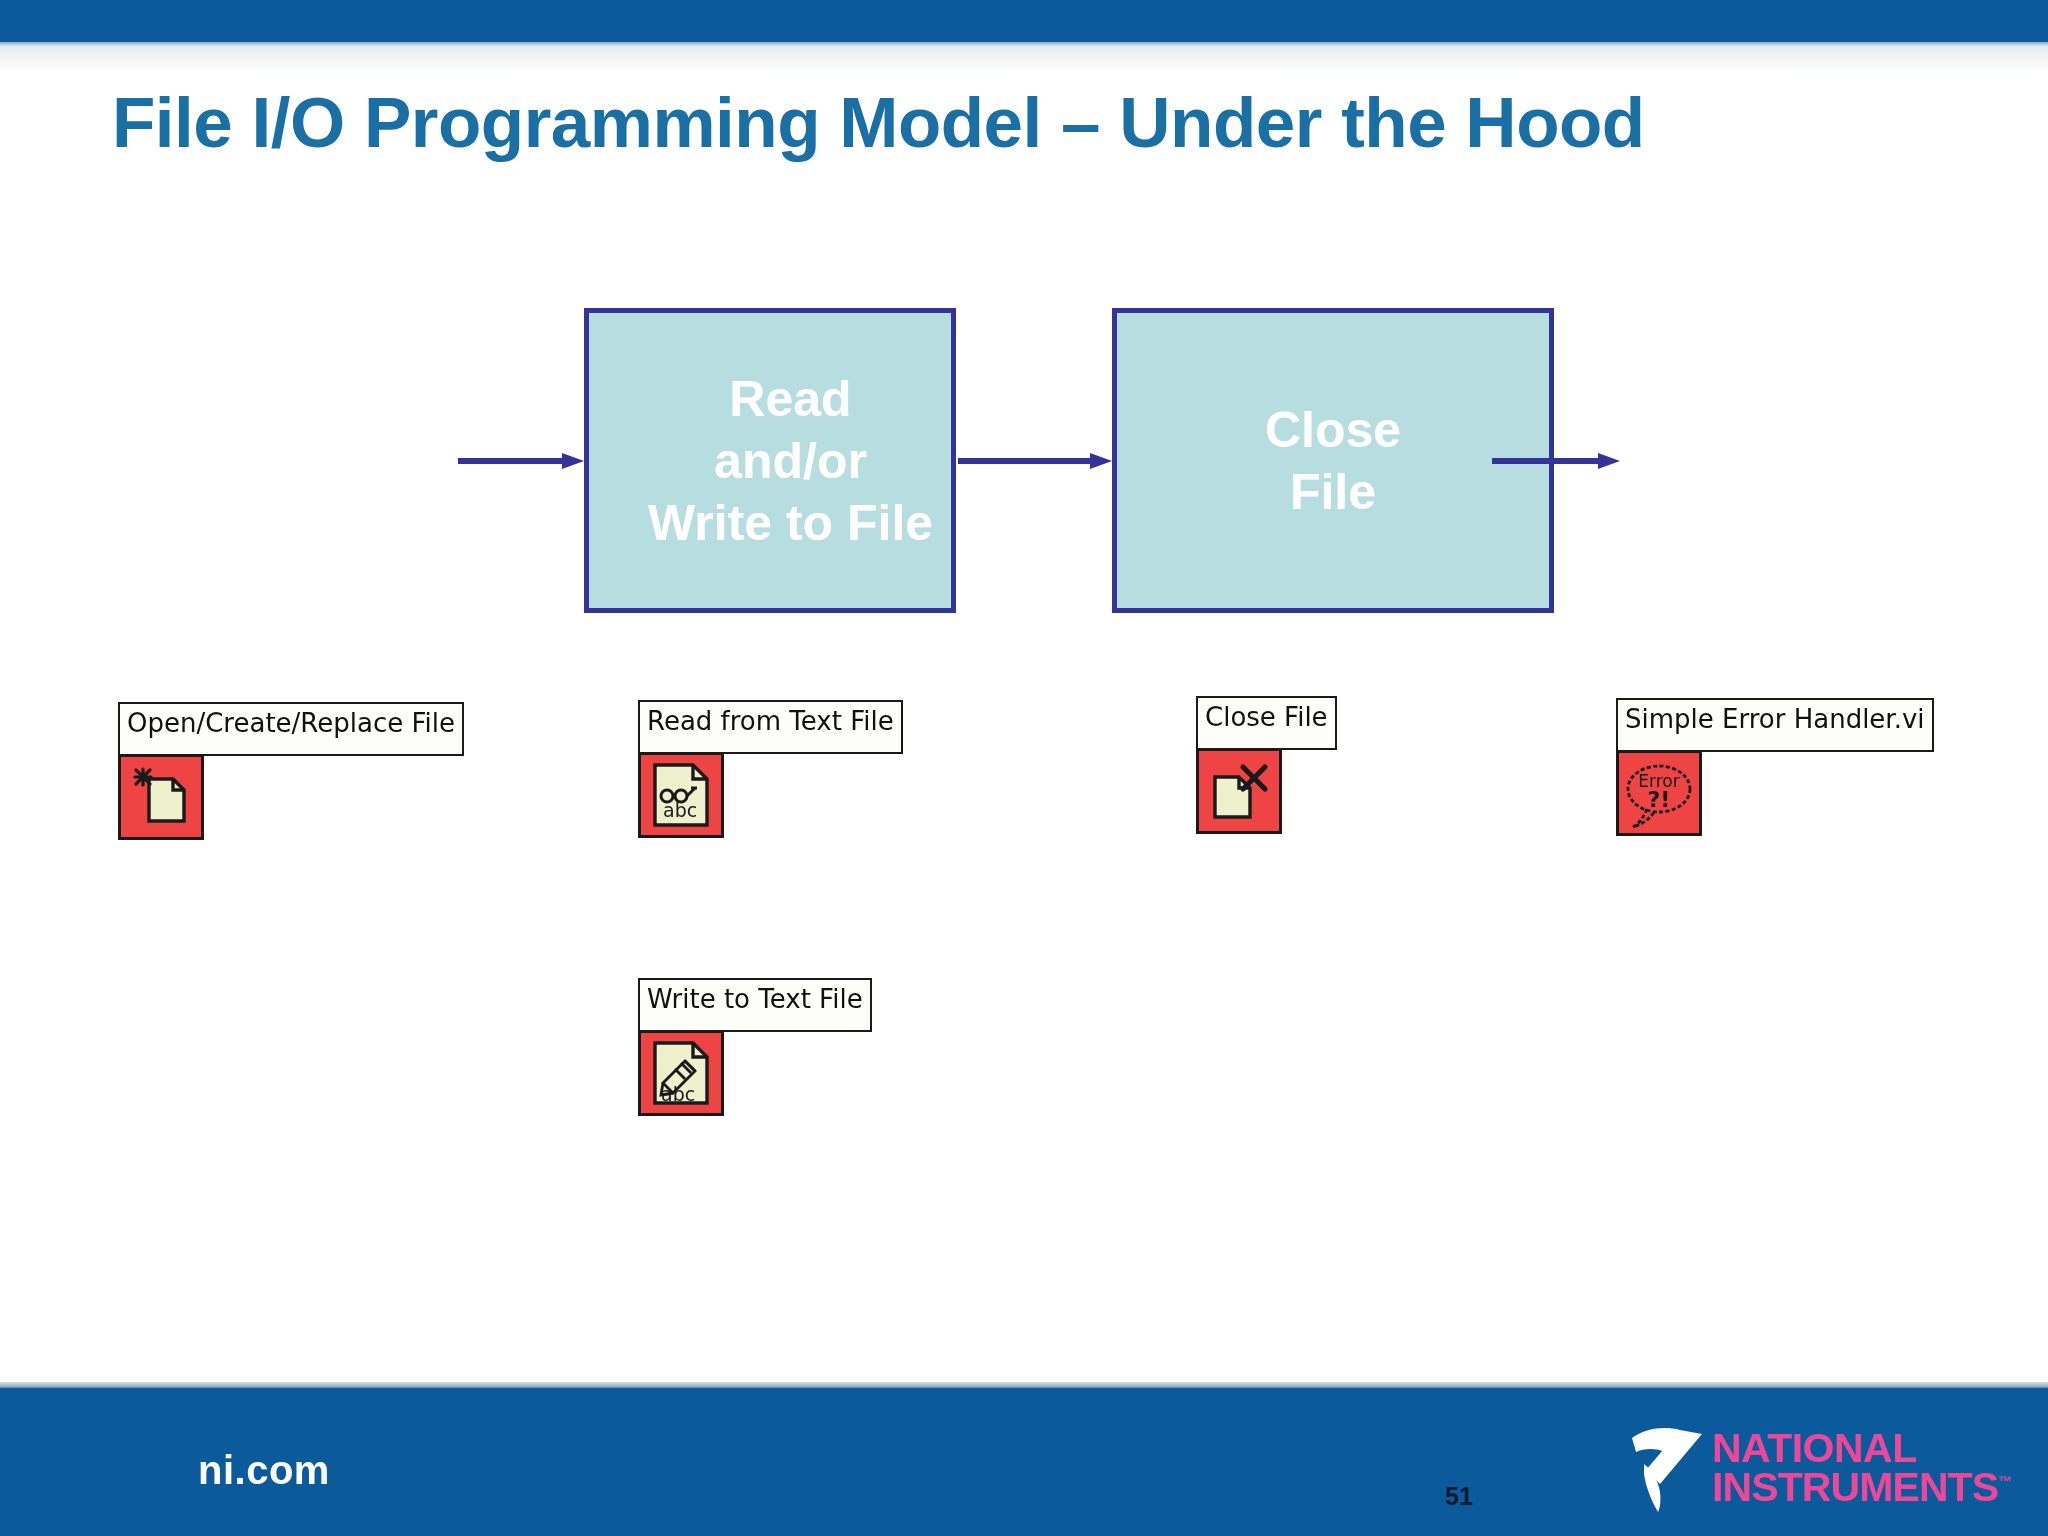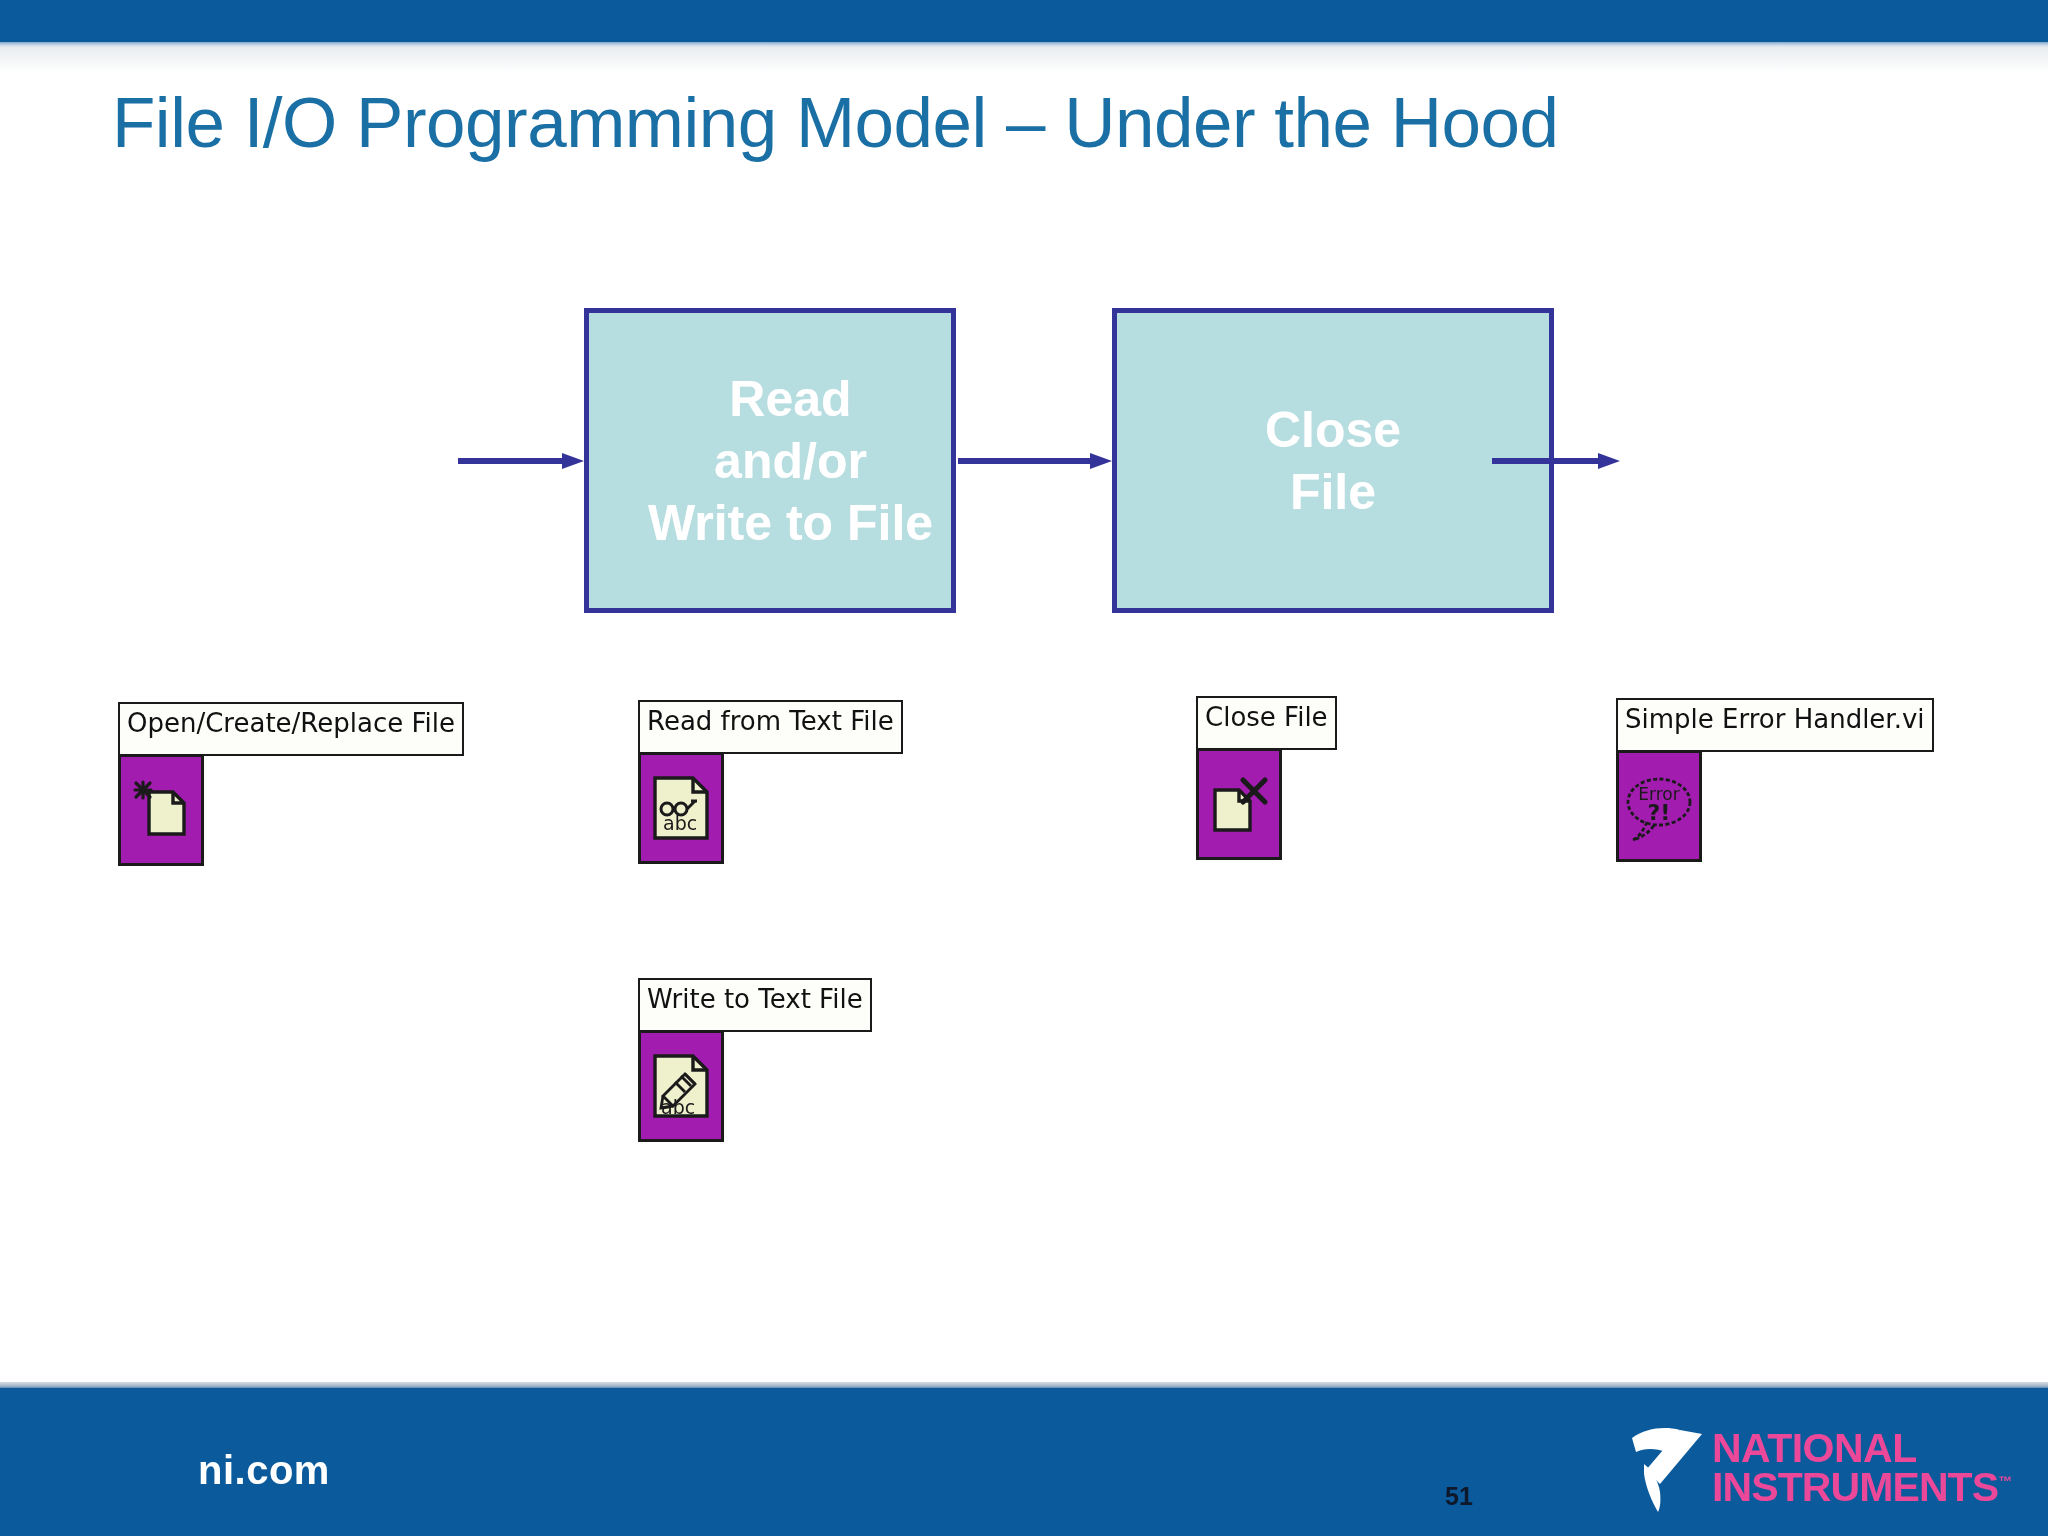--- a/index.html
+++ b/index.html
@@ -22,21 +22,21 @@
     background:linear-gradient(to bottom,#7fa9cf 0%,#c9d8e8 60%,#e4eaf0 100%);
   }
   .top-fade{
     position:absolute;left:0;top:47px;width:2048px;height:26px;
     background:linear-gradient(to bottom,#e8ecef 0%,#ffffff 100%);
   }
 
   
   .title{
     position:absolute;left:112px;top:86px;width:1880px;
-    font-size:71px;font-weight:normal;color:#1a6fa5;
+    font-size:71px;font-weight:bold;color:#1a6fa5;
     letter-spacing:-0.5px;line-height:1.05;
     white-space:nowrap;
   }
 
   
   .flowbox{
     position:absolute;
     background:#b6dde0;
     border:5px solid #333399;
     box-sizing:border-box;
@@ -79,23 +79,23 @@
     background:#fdfdfa;
     color:#111111;
     font-family:"DejaVu Sans", sans-serif;
     font-size:26px;
     line-height:1.0;
     padding:6px 7px 18px 7px;
     white-space:nowrap;
     position:relative;z-index:2;
   }
   .vi-icon{
-    width:86px;height:112px;
+    width:86px;height:86px;
     border:3px solid #1a1a1a;
-    background:#a21caf;
+    background:#ef4444;
     box-sizing:border-box;
     position:relative;
     margin-top:-2px;
     z-index:1;
   }
   .vi-icon svg{display:block;width:100%;height:100%;}
 
   #vi-0{left:118px;top:702px;}
   #vi-1{left:638px;top:700px;}
   #vi-2{left:1196px;top:696px;}

